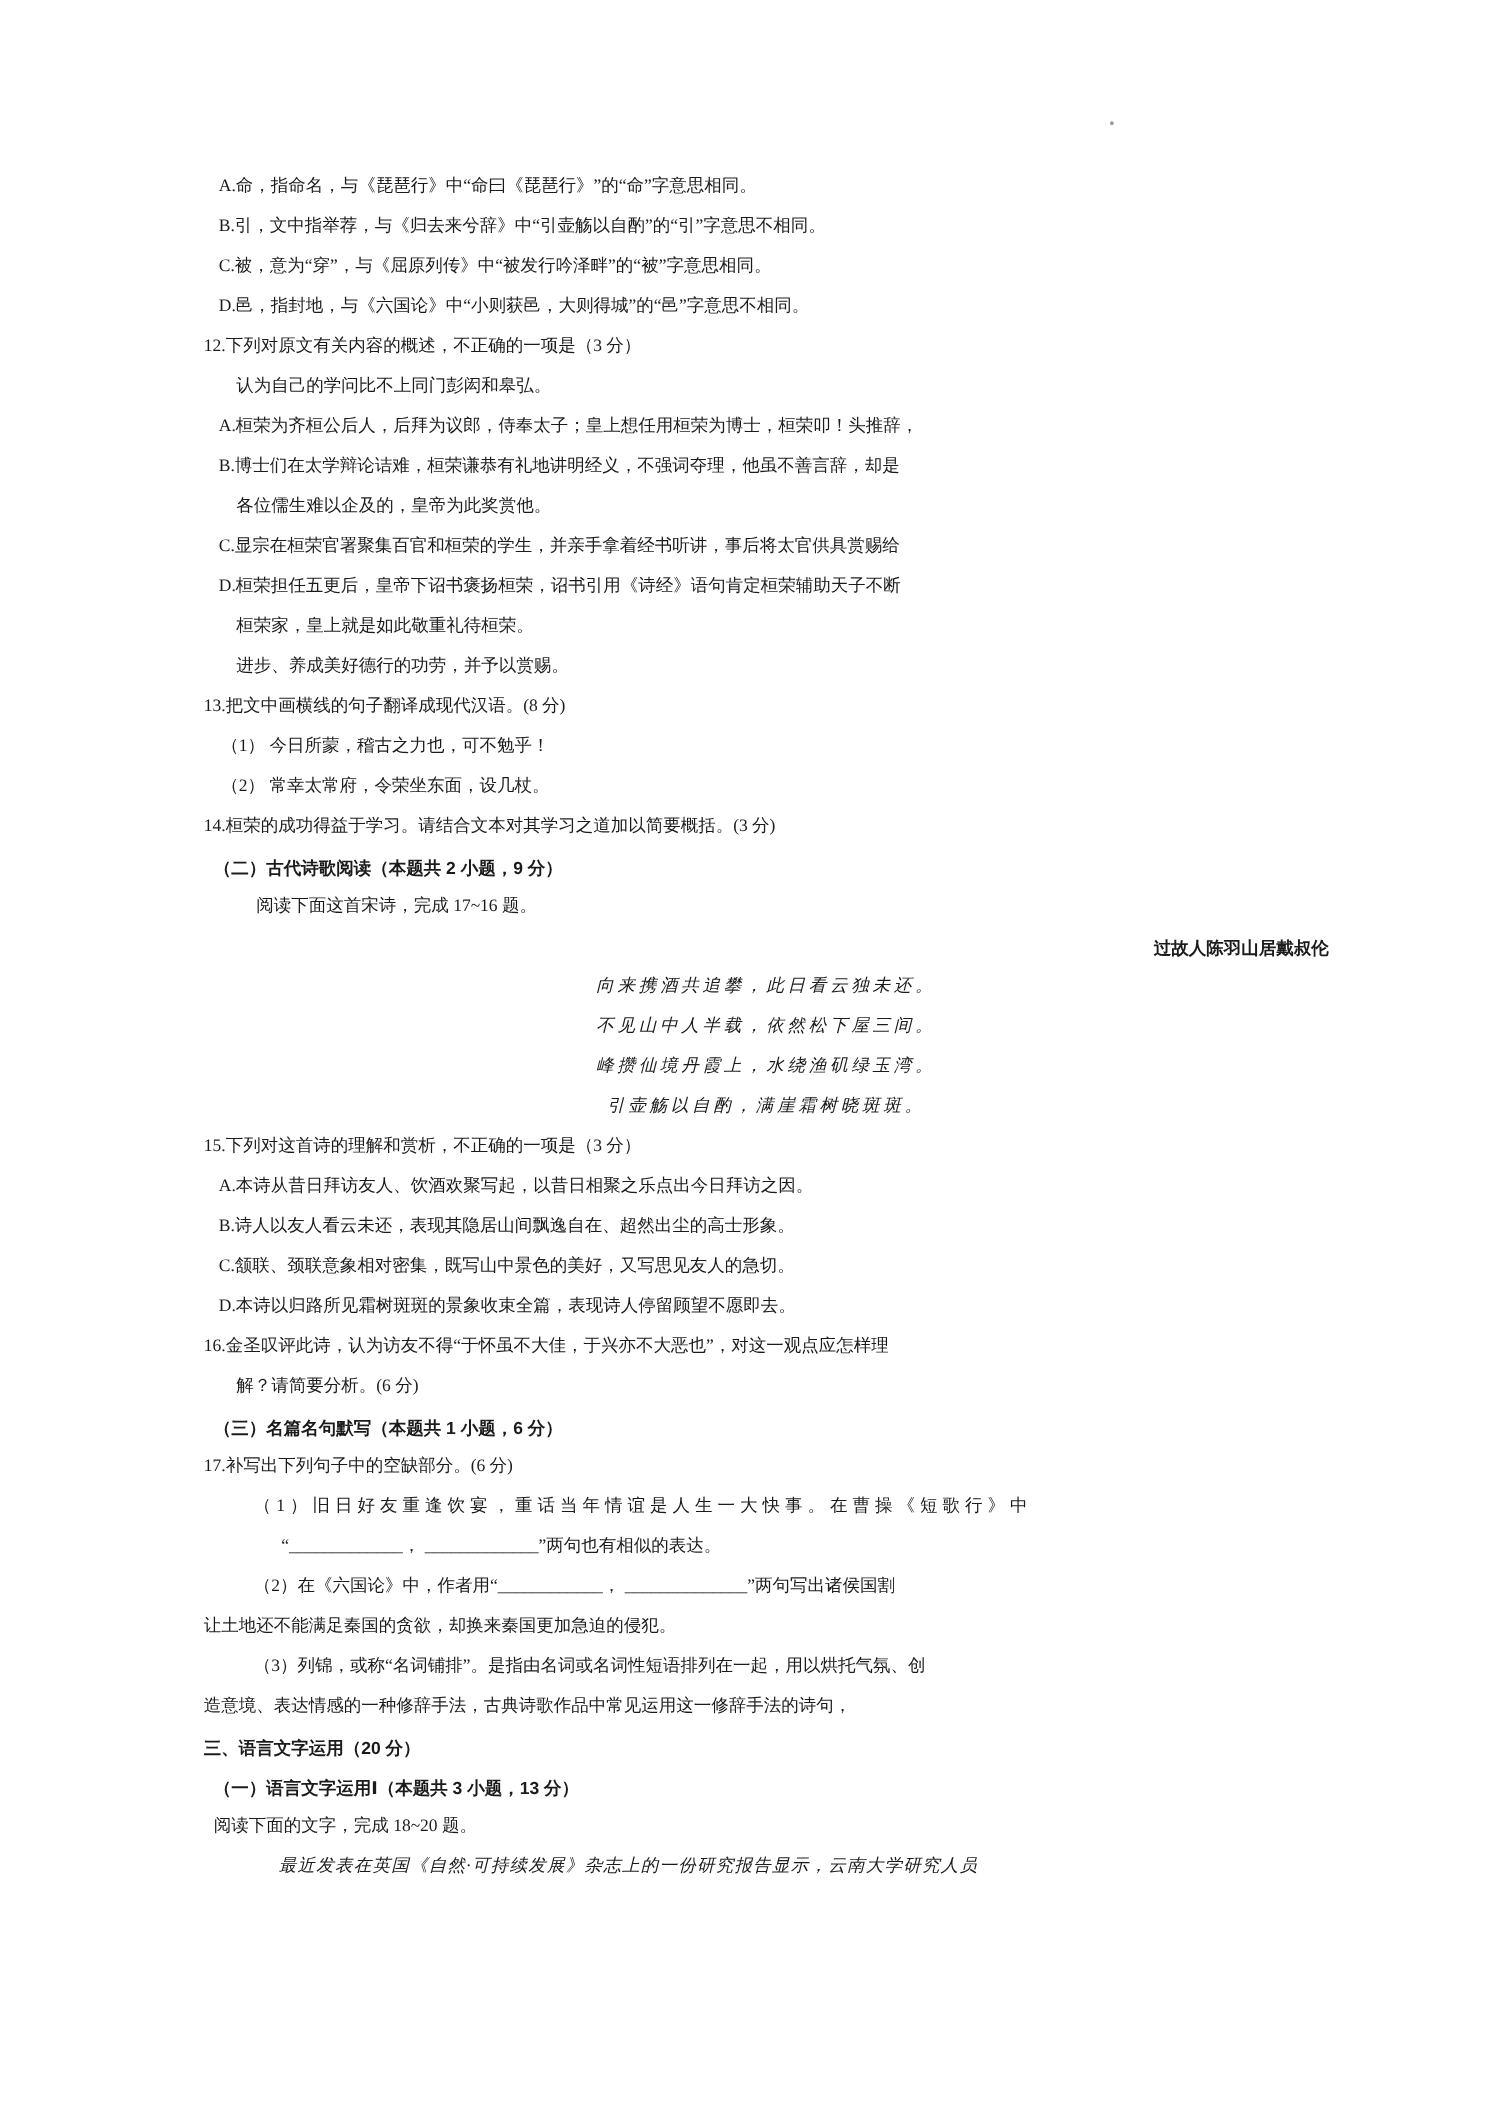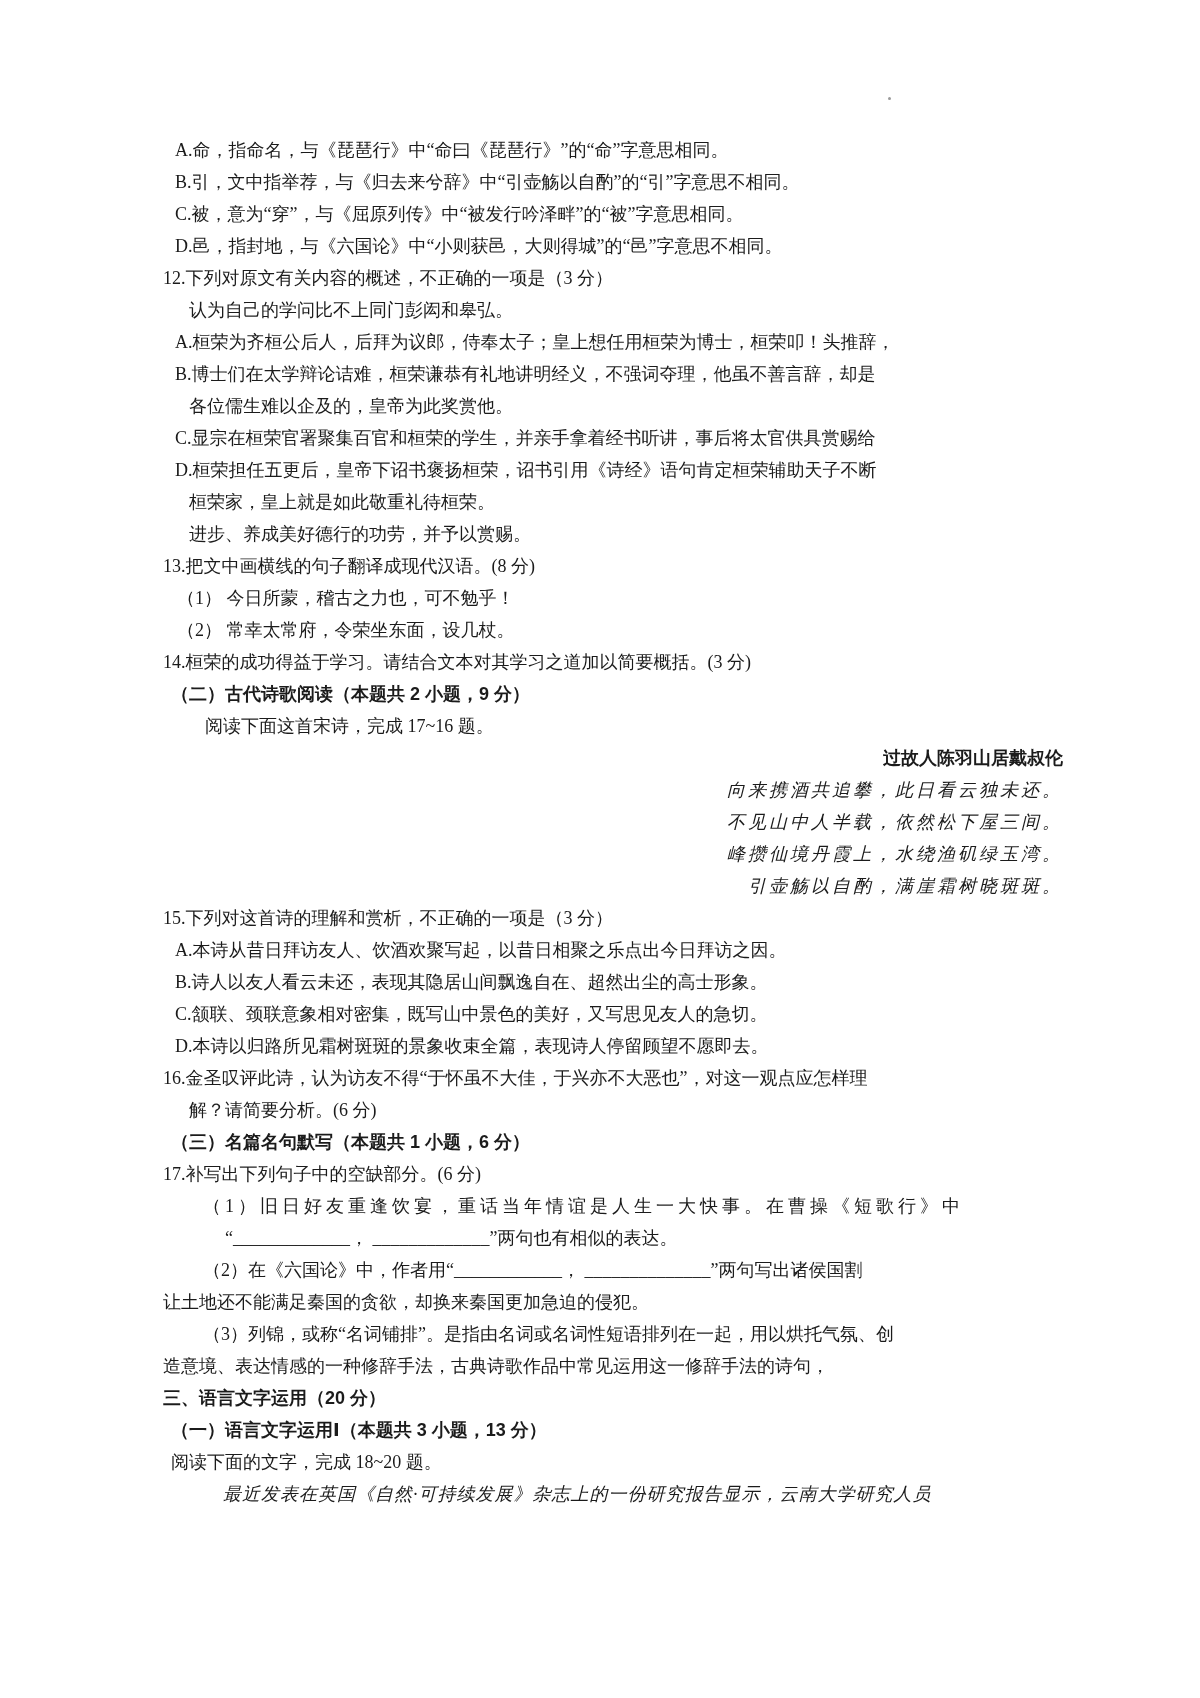--- a/index.html
+++ b/index.html
@@ -11,34 +11,34 @@
     font-family:"Liberation Serif","DejaVu Serif",serif;
     color:#1b1b1b;
   }
   .doc{
     position:absolute;
     left:163px;top:134px;
     width:900px;
   }
   .line{
     height:32px;line-height:32px;
-    font-size:18px;
+    font-size:14px;
     white-space:pre;
   }
   
   .q{margin-left:0;}
   .opt{margin-left:12px;}
   .cont{margin-left:26px;}
   .sub{margin-left:14px;}
   .section{margin-left:8px;font-weight:bold;font-family:"Liberation Sans","DejaVu Sans",sans-serif;}
   .major{margin-left:0;font-weight:bold;font-family:"Liberation Sans","DejaVu Sans",sans-serif;}
   .read{margin-left:8px;}
   .read-indent{margin-left:42px;}
   .poem-title{text-align:right;font-weight:bold;font-family:"Liberation Sans","DejaVu Sans",sans-serif;}
-  .poem{text-align:right;letter-spacing:3px;font-style:italic;}
+  .poem{text-align:center;letter-spacing:3px;font-style:italic;}
   .sub17{margin-left:40px;}
   .sp{letter-spacing:4px;}
   .blankline{margin-left:62px;}
   .subcont{}
   .passage{margin-left:60px;font-style:italic;letter-spacing:1px;}
   .speck{
     position:absolute;left:888px;top:97px;
     width:3px;height:3px;background:#9a9a9a;border-radius:50%;
   }
 </style>

